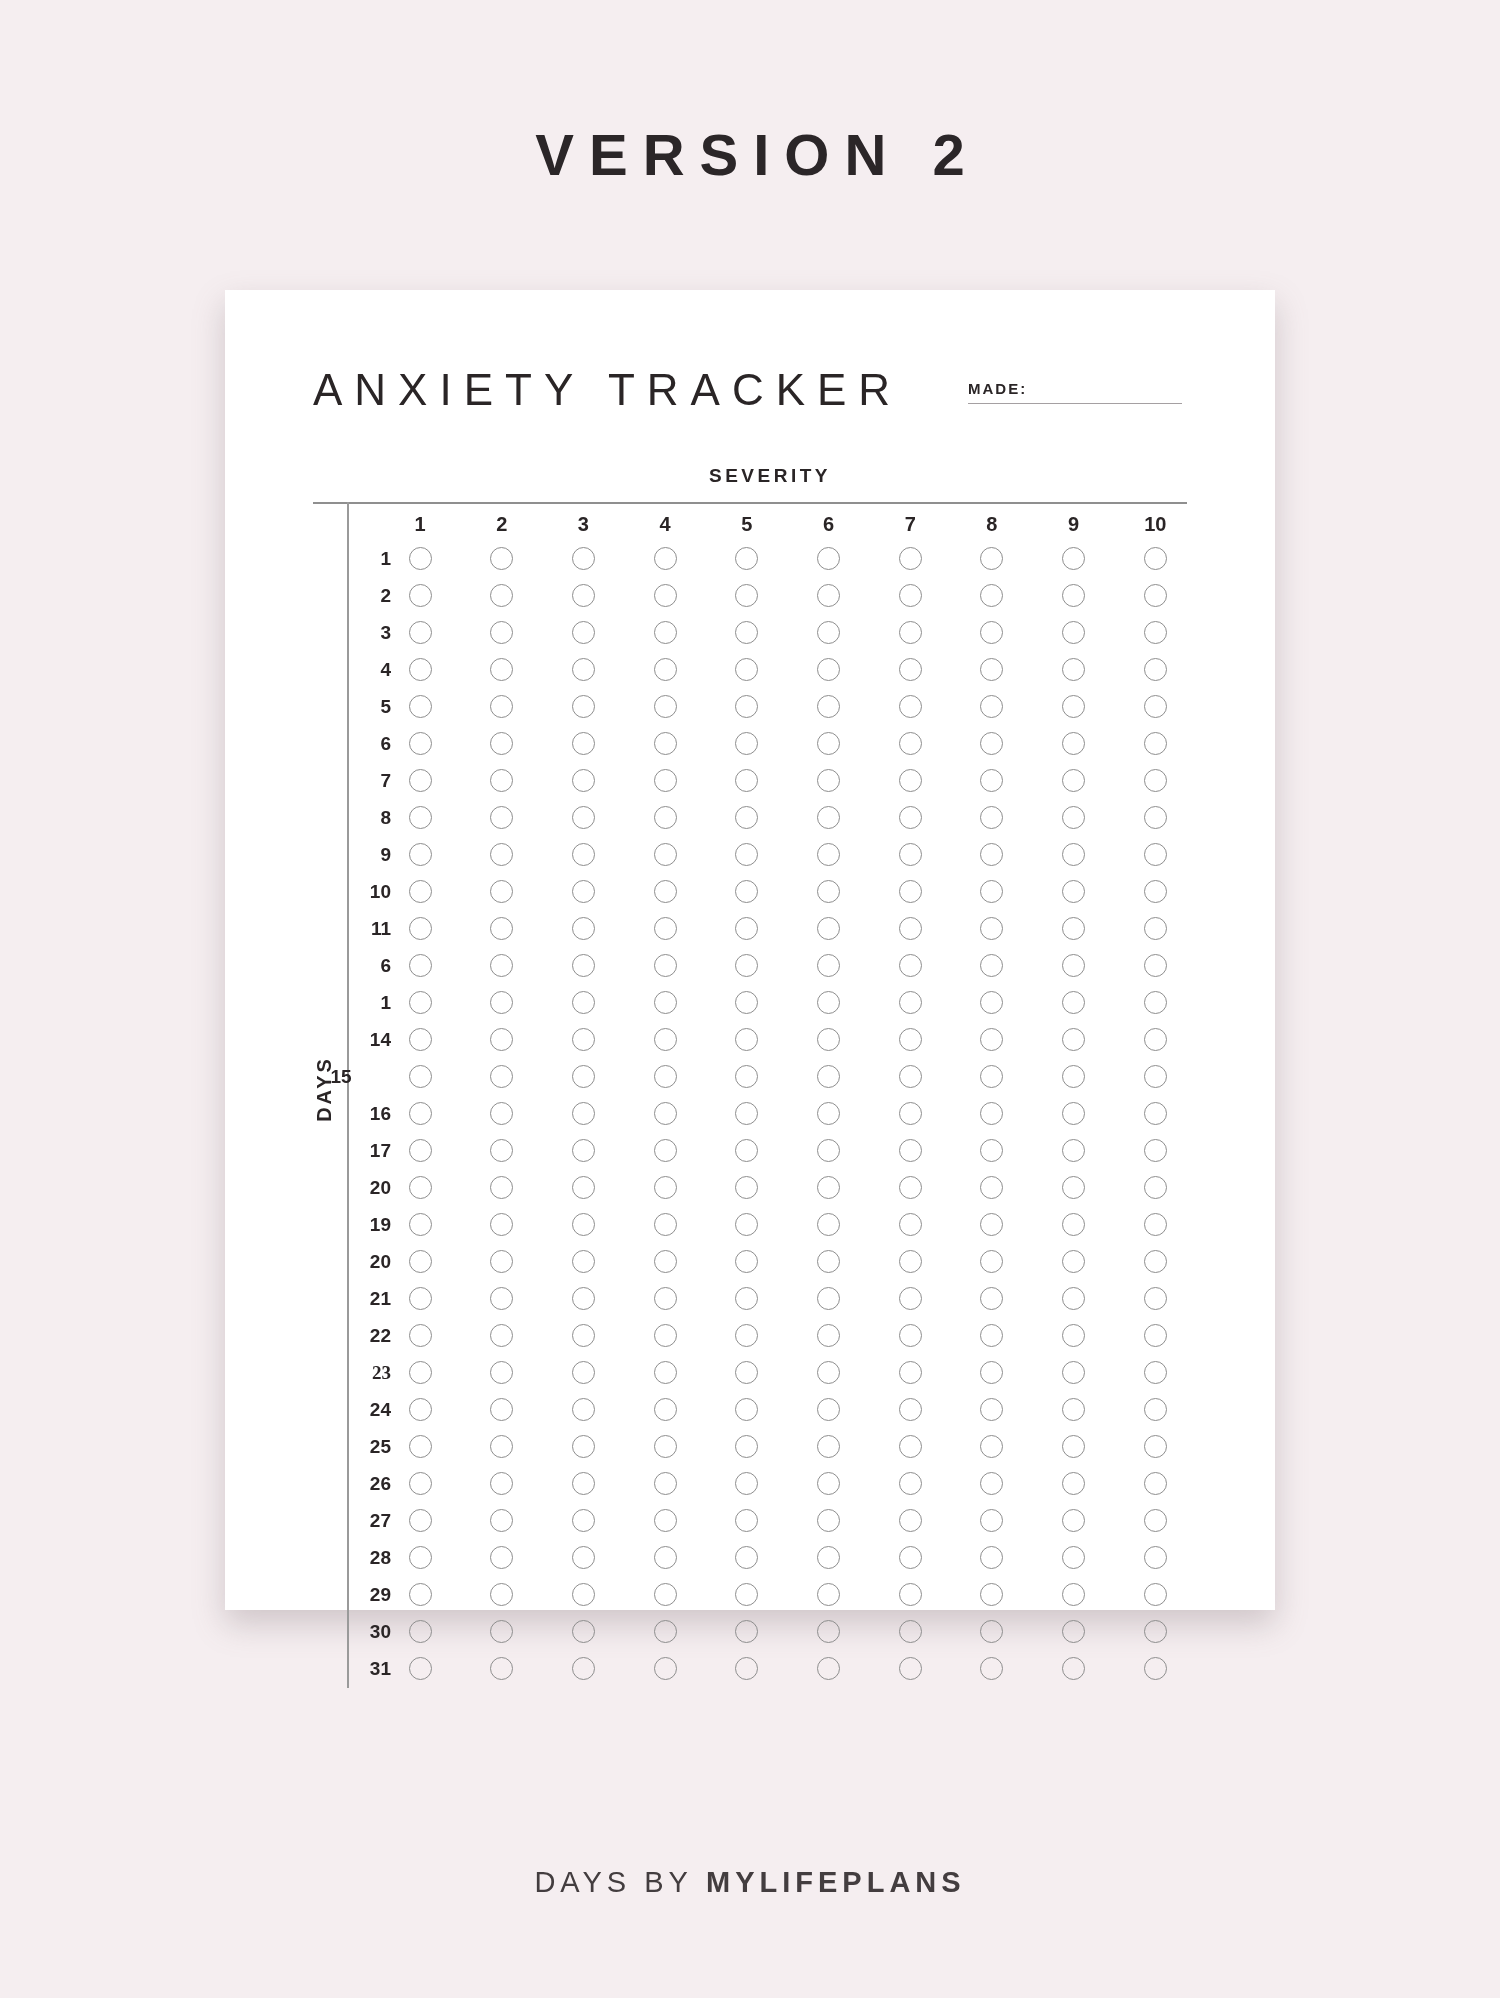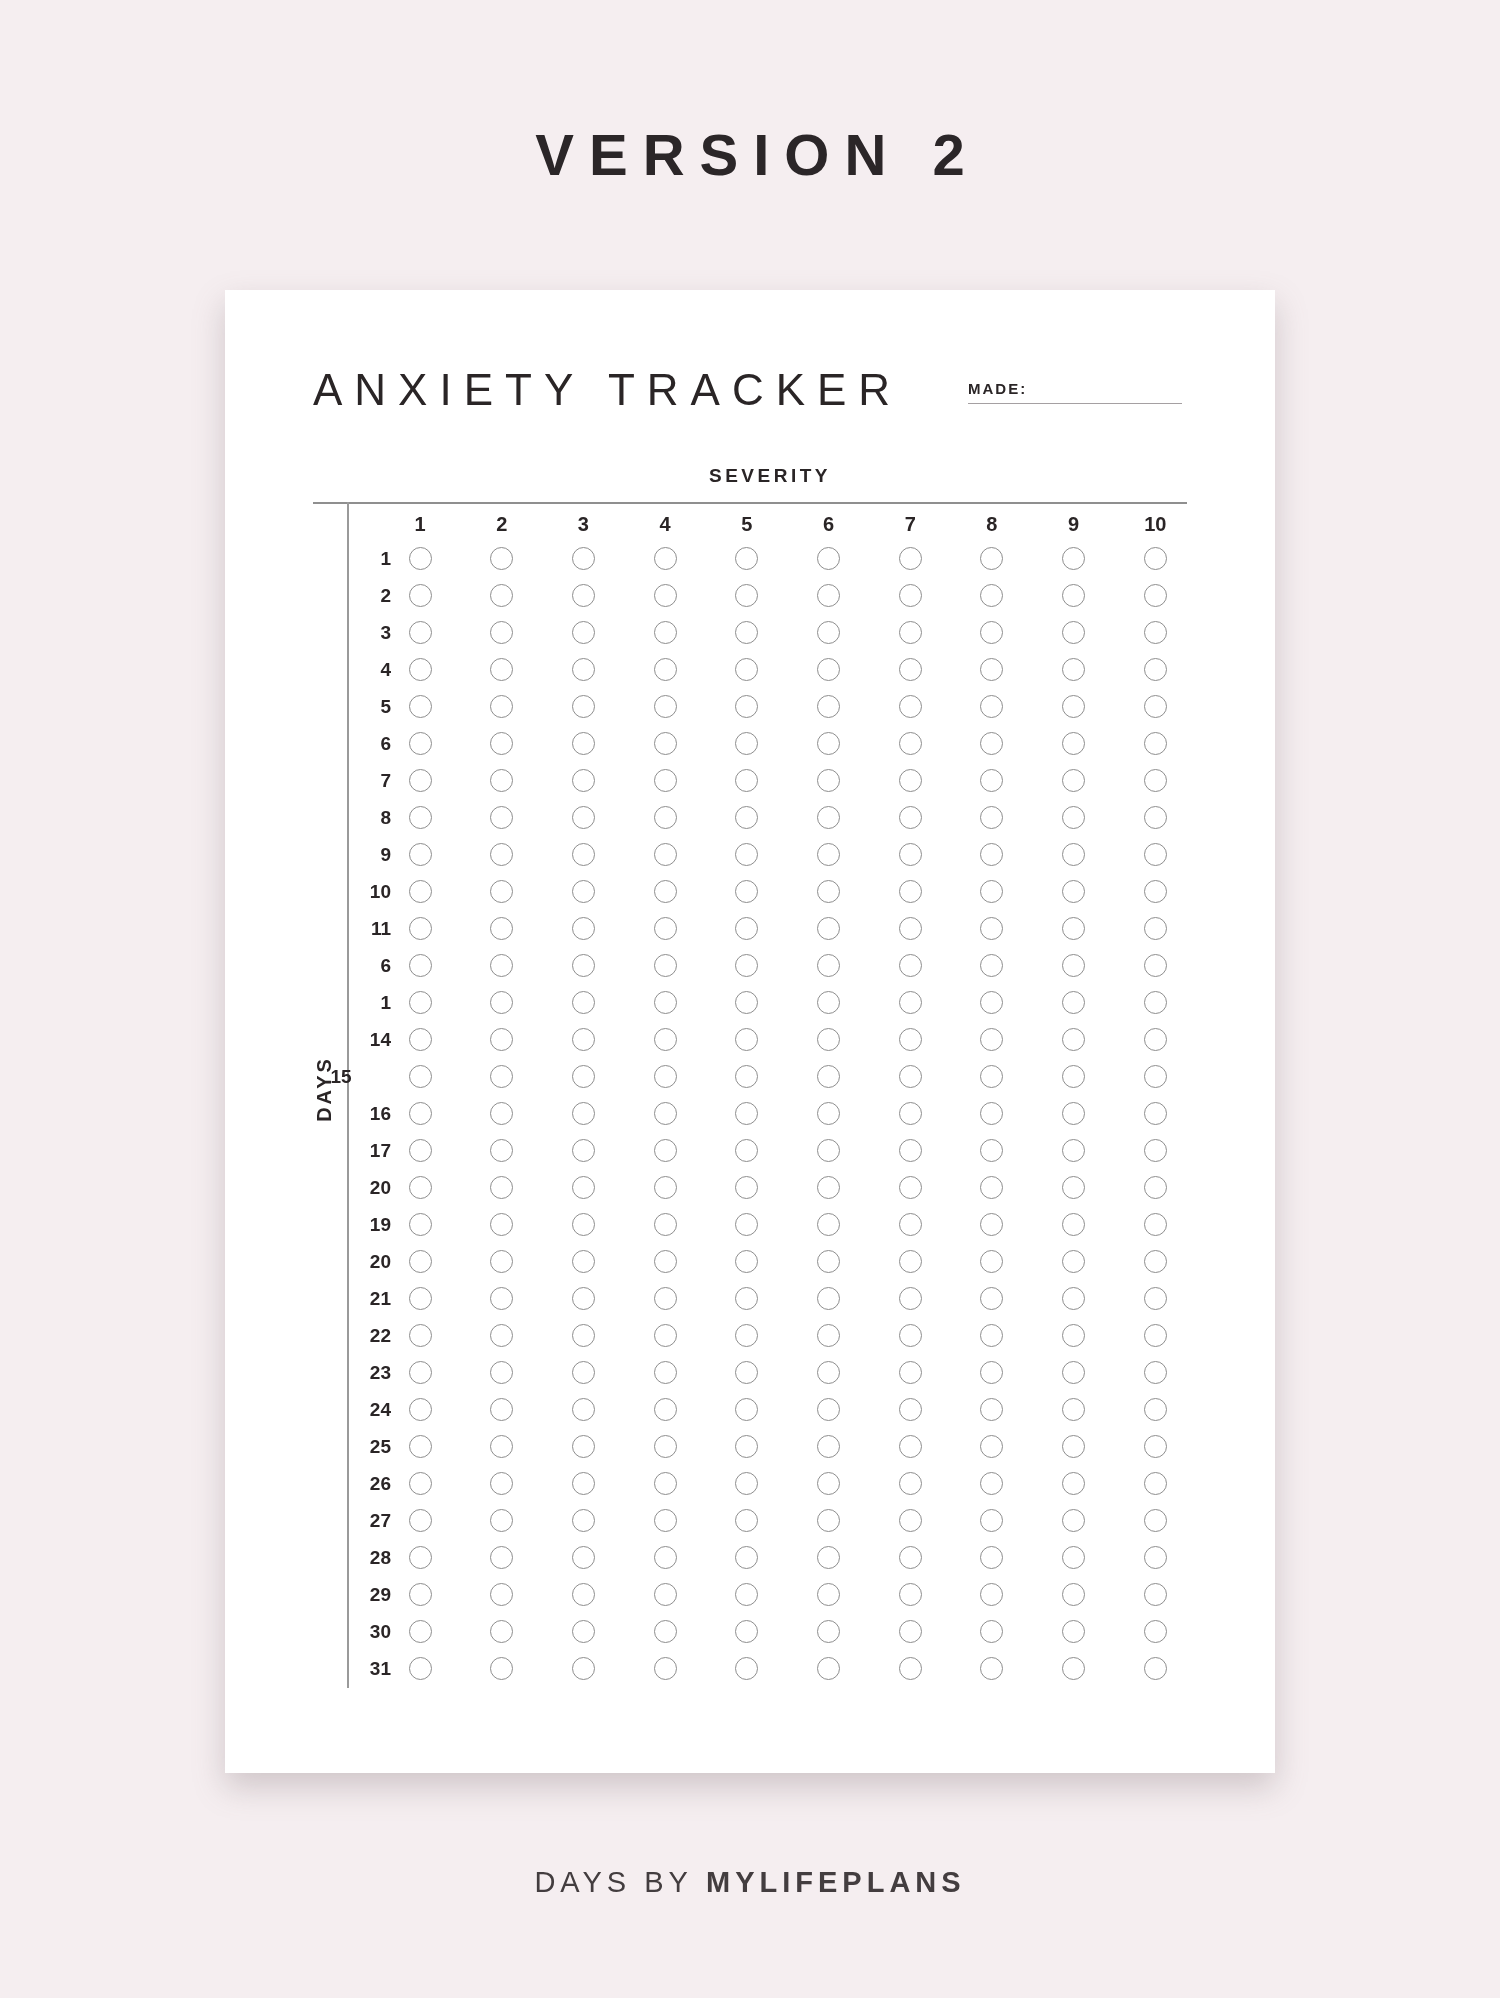--- a/index.html
+++ b/index.html
@@ -26,21 +26,21 @@
     text-indent: 15px;
     color: #2b2628;
     line-height: 1;
   }
 
   .card {
     position: absolute;
     left: 225px;
     top: 290px;
     width: 1050px;
-    height: 1483px;
+    height: 1320px;
     background: #ffffff;
     box-shadow: 0 14px 30px rgba(122, 106, 113, 0.30);
   }
 
   .tracker-title {
     position: absolute;
     left: 88px;
     top: 78px;
     font-size: 44px;
     font-weight: 400;
@@ -429,21 +429,21 @@
         <div class="circle" style="left: 183.5px; top: 1033.5px;"></div>
         <div class="circle" style="left: 265.2px; top: 1033.5px;"></div>
         <div class="circle" style="left: 346.9px; top: 1033.5px;"></div>
         <div class="circle" style="left: 428.6px; top: 1033.5px;"></div>
         <div class="circle" style="left: 510.3px; top: 1033.5px;"></div>
         <div class="circle" style="left: 592px; top: 1033.5px;"></div>
         <div class="circle" style="left: 673.7px; top: 1033.5px;"></div>
         <div class="circle" style="left: 755.4px; top: 1033.5px;"></div>
         <div class="circle" style="left: 837.1px; top: 1033.5px;"></div>
         <div class="circle" style="left: 918.8px; top: 1033.5px;"></div>
-        <div class="day-label" style="left: 66px; top: 1073px;">23</div>
+        <div class="day-label" style="left: 66px; top: 1073px; font-family: Liberation Serif, serif;">23</div>
         <div class="circle" style="left: 183.5px; top: 1070.5px;"></div>
         <div class="circle" style="left: 265.2px; top: 1070.5px;"></div>
         <div class="circle" style="left: 346.9px; top: 1070.5px;"></div>
         <div class="circle" style="left: 428.6px; top: 1070.5px;"></div>
         <div class="circle" style="left: 510.3px; top: 1070.5px;"></div>
         <div class="circle" style="left: 592px; top: 1070.5px;"></div>
         <div class="circle" style="left: 673.7px; top: 1070.5px;"></div>
         <div class="circle" style="left: 755.4px; top: 1070.5px;"></div>
         <div class="circle" style="left: 837.1px; top: 1070.5px;"></div>
         <div class="circle" style="left: 918.8px; top: 1070.5px;"></div>

